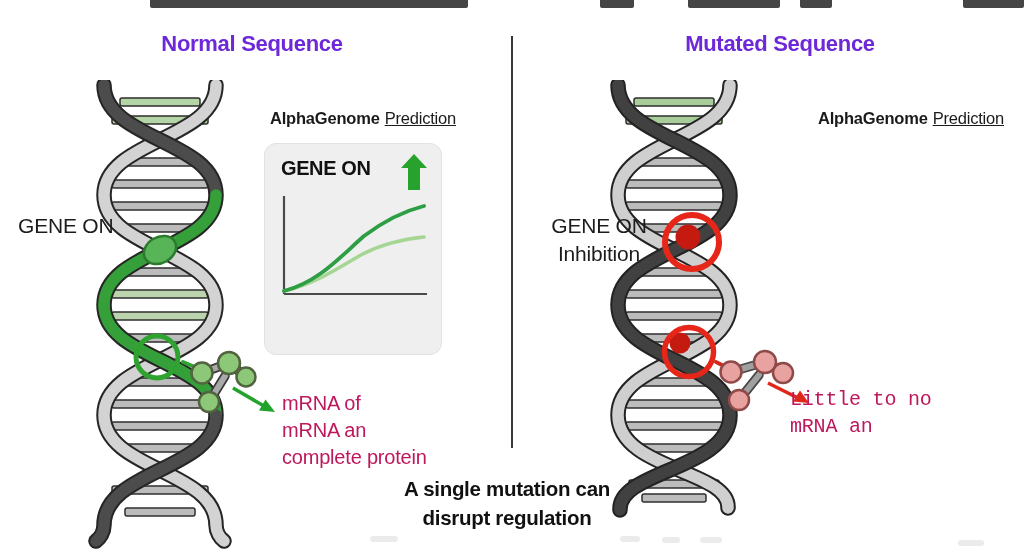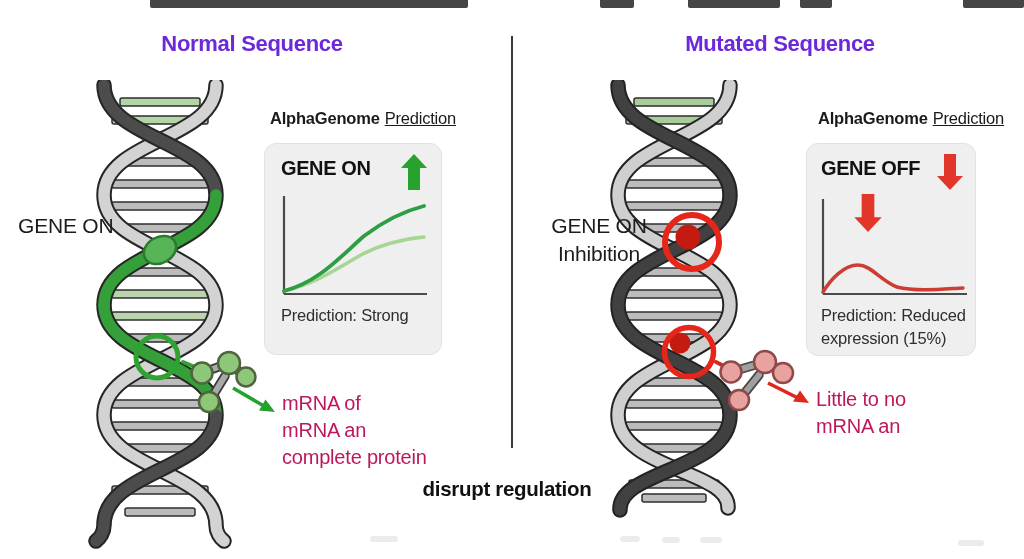--- a/index.html
+++ b/index.html
@@ -193,64 +193,46 @@
     <svg class="blockarrow" style="right:14px;top:10px;" width="26" height="36" viewBox="0 0 26 36">
       <polygon points="13,0 26,14 19,14 19,36 7,36 7,14 0,14" fill="#27a22c"></polygon>
     </svg>
     <svg style="position:absolute;left:14px;top:50px;" width="150" height="105" viewBox="0 0 150 105">
       <line x1="5" y1="2" x2="5" y2="100" stroke="#4a4a4a" stroke-width="2.2"></line>
       <line x1="5" y1="100" x2="148" y2="100" stroke="#4a4a4a" stroke-width="2.2"></line>
       <path d="M5,97 C35,90 60,74 80,62 C100,51 125,45 145,43" fill="none" stroke="#a6d694" stroke-width="3.5" stroke-linecap="round"></path>
       <path d="M5,97 C40,88 62,62 85,42 C105,27 125,17 145,12" fill="none" stroke="#2d9e43" stroke-width="3.8" stroke-linecap="round"></path>
     </svg>
     <div class="caption">
-      <div>Prediction: Strong</div>
     </div>
   </div>
 
   <div class="result-text" style="left:282px;top:390px;">
     <div>mRNA of</div>
     <div>mRNA an</div>
     <div>complete protein</div>
   </div>
 
   <div class="gene-label centered" style="left:545px;top:212px;width:108px;">
     <div>GENE ON</div>
     <div>Inhibition</div>
   </div>
 
   <div class="pred-heading" style="left:818px;">
     <span class="brand">AlphaGenome</span><span class="rest">Prediction</span>
   </div>
 
-  <div class="card" style="left:806px;width:170px;height:213px;">
-    <div class="status" style="left:14px;">GENE OFF</div>
-    <svg class="blockarrow" style="right:12px;top:10px;" width="26" height="36" viewBox="0 0 26 36">
-      <polygon points="13,36 0,22 7,22 7,0 19,0 19,22 26,22" fill="#e2362a"></polygon>
-    </svg>
-    <svg class="blockarrow" style="left:46px;top:50px;" width="30" height="38" viewBox="0 0 26 36">
-      <polygon points="13,36 0,22 7,22 7,0 19,0 19,22 26,22" fill="#e2362a"></polygon>
-    </svg>
-    <svg style="position:absolute;left:12px;top:55px;" width="150" height="97" viewBox="0 0 150 97">
-      <line x1="4" y1="0" x2="4" y2="95" stroke="#4a4a4a" stroke-width="2.2"></line>
-      <line x1="4" y1="95" x2="148" y2="95" stroke="#4a4a4a" stroke-width="2.2"></line>
-      <path d="M4,93 C12,80 25,66 39,66 C52,66 62,82 78,88 C98,93 125,90 144,89" fill="none" stroke="#cc3e33" stroke-width="3.5" stroke-linecap="round"></path>
-    </svg>
-    <div class="caption" style="left:14px;">
-      <div>Prediction: Reduced</div>
-      <div>expression (15%)</div>
-    </div>
-  </div>
-
-  <div class="result-text" style="left:816px;top:386px;">
+
+  <div class="result-text" style="left:790px;top:386px;font-family:Liberation Mono, monospace;">
     <div>Little to no</div>
     <div>mRNA an</div>
   </div>
 
   <div class="footer-caption">
+    <div>A single mutation can</div>
     <div>disrupt regulation</div>
   </div>
 
   <div class="smudge" style="left:370px;top:536px;width:28px;"></div>
   <div class="smudge" style="left:620px;top:536px;width:20px;"></div>
   <div class="smudge" style="left:662px;top:537px;width:18px;"></div>
   <div class="smudge" style="left:700px;top:537px;width:22px;"></div>
   <div class="smudge" style="left:958px;top:540px;width:26px;"></div>
 
 </div>

